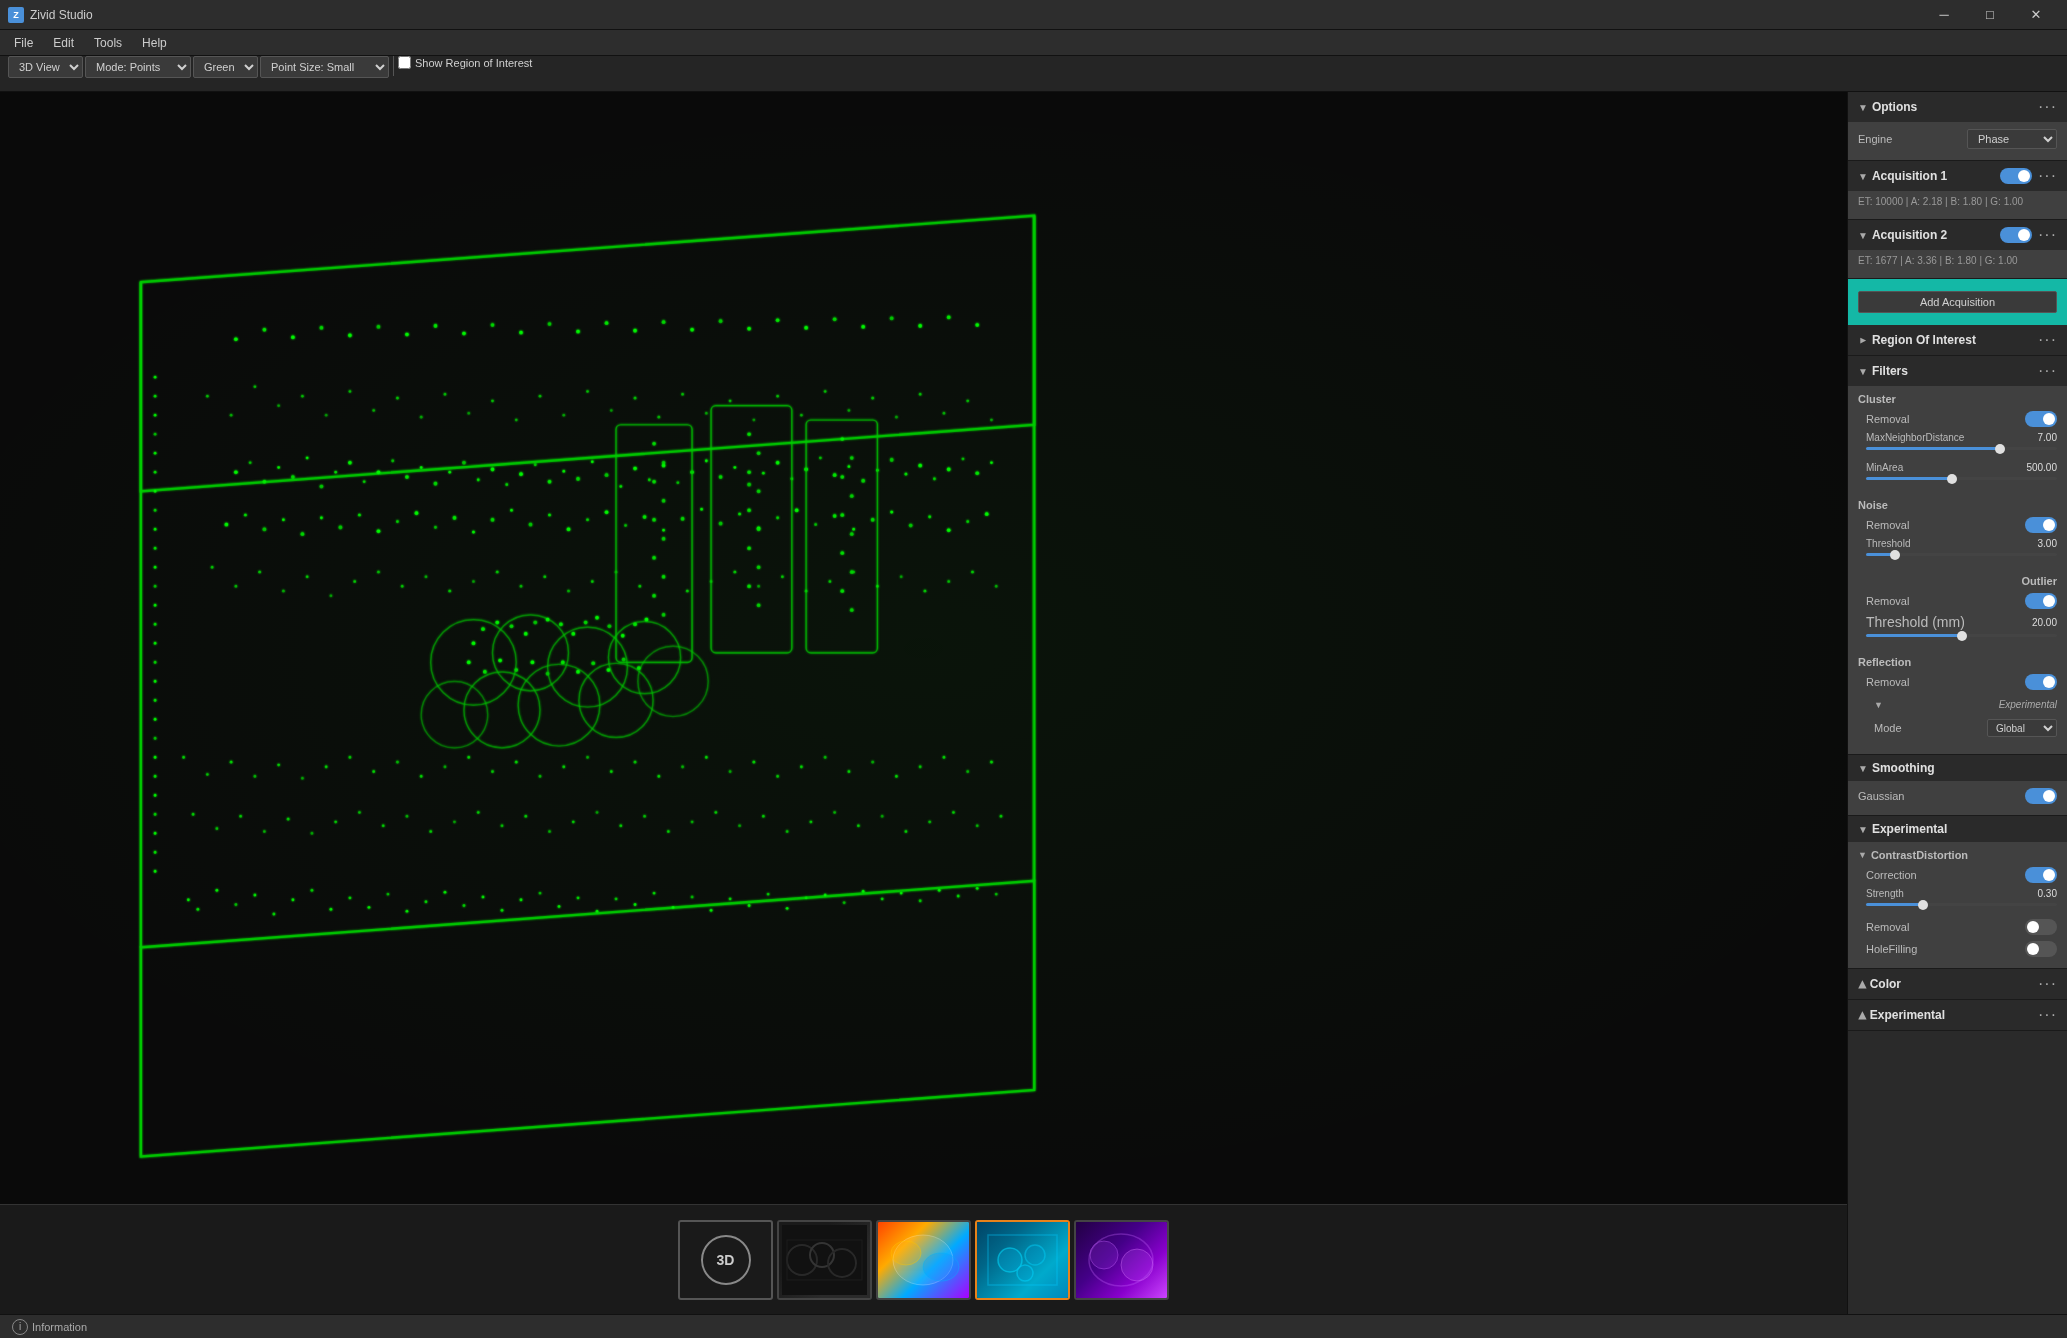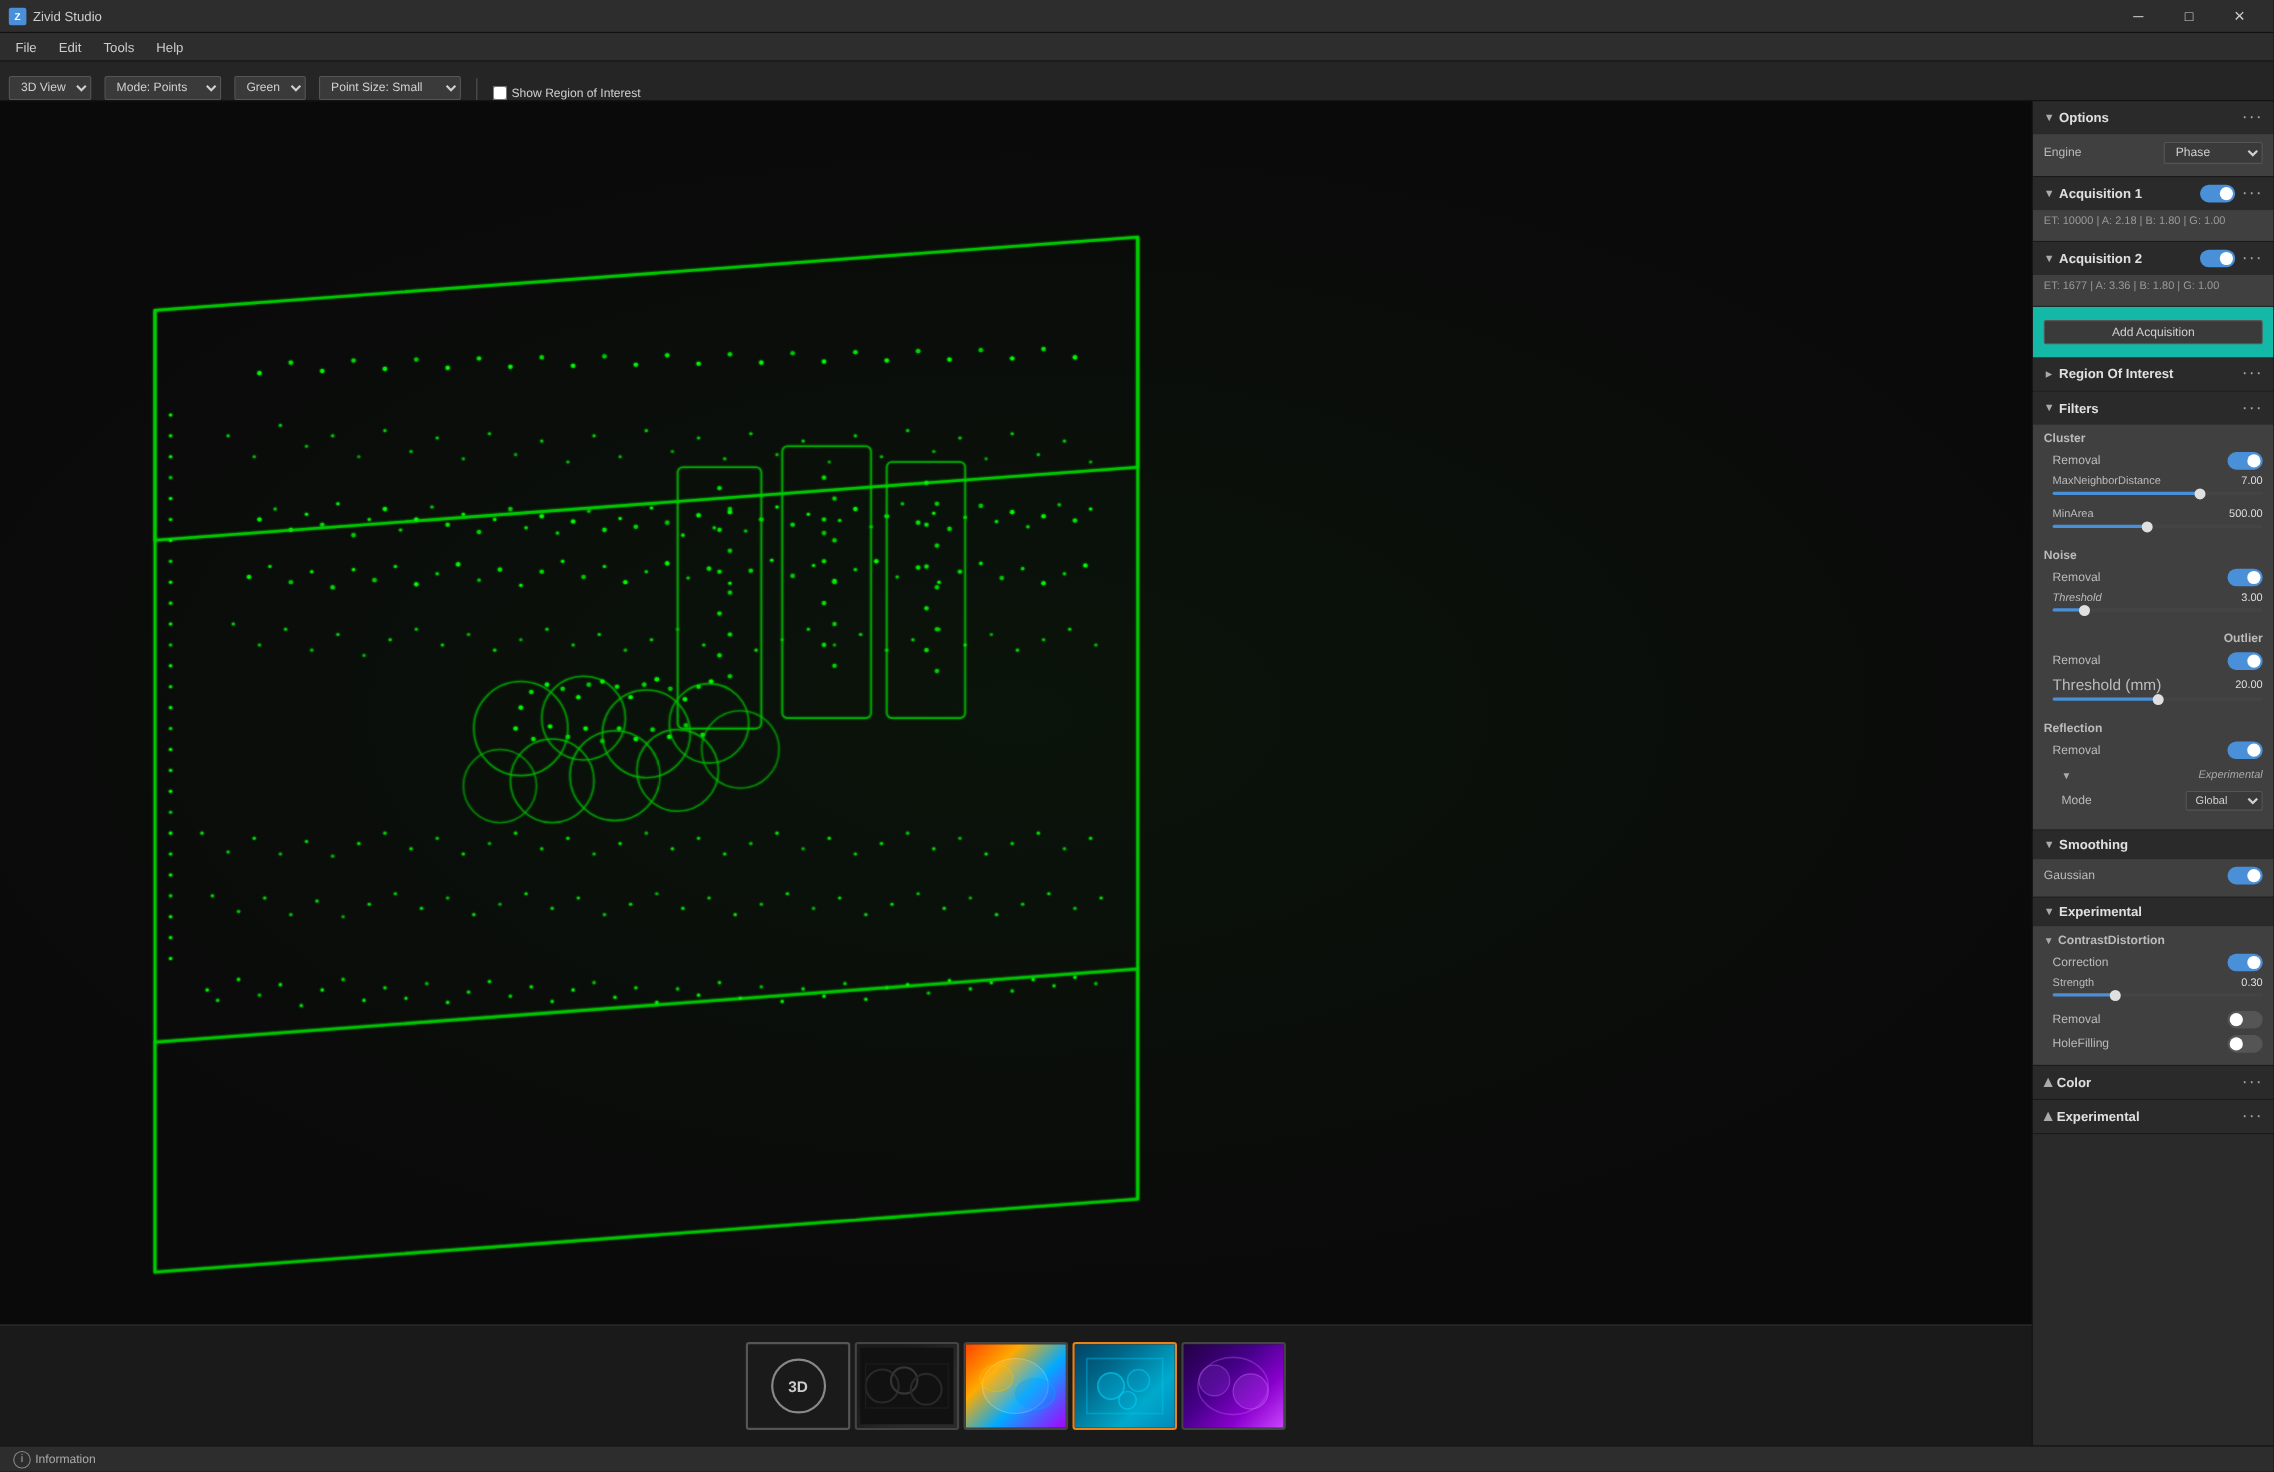--- a/index.html
+++ b/index.html
@@ -63,23 +63,23 @@
       padding: 2px 10px;
       cursor: pointer;
       color: #ccc;
       font-size: 12px;
     }
     
     #toolbar {
       background: #252525;
       height: 36px;
       display: flex;
-      align-items: flex-end;
+      align-items: flex-start;
       padding: 0 8px;
-      gap: 12px;
+      gap: 2px;
       flex-shrink: 0;
       border-bottom: 1px solid #111;
     }
     .toolbar-select {
       background: #3a3a3a;
       border: 1px solid #555;
       color: #d0d0d0;
       padding: 2px 6px;
       font-size: 11px;
       height: 22px;
@@ -1063,21 +1063,21 @@
           <div class="panel-row" style="cursor:pointer;">
             <span class="sub-section-label">Noise</span>
           </div>
           <div class="sub-section">
             <div class="panel-row">
               <span class="panel-label">Removal</span>
               <div class="toggle"></div>
             </div>
             <div class="slider-container">
               <div class="slider-row">
-                <span class="panel-label" style="font-size:10px;font-style:italic;">Threshold</span>
+                <span class="panel-label" style="font-size:10px;">Threshold</span>
                 <span class="panel-value" style="font-size:10px;">3.00</span>
               </div>
               <div class="slider-track">
                 <div class="slider-fill" style="width:15%;"></div>
                 <div class="slider-thumb" style="left:15%;"></div>
               </div>
             </div>
           </div>
         </div>
 

